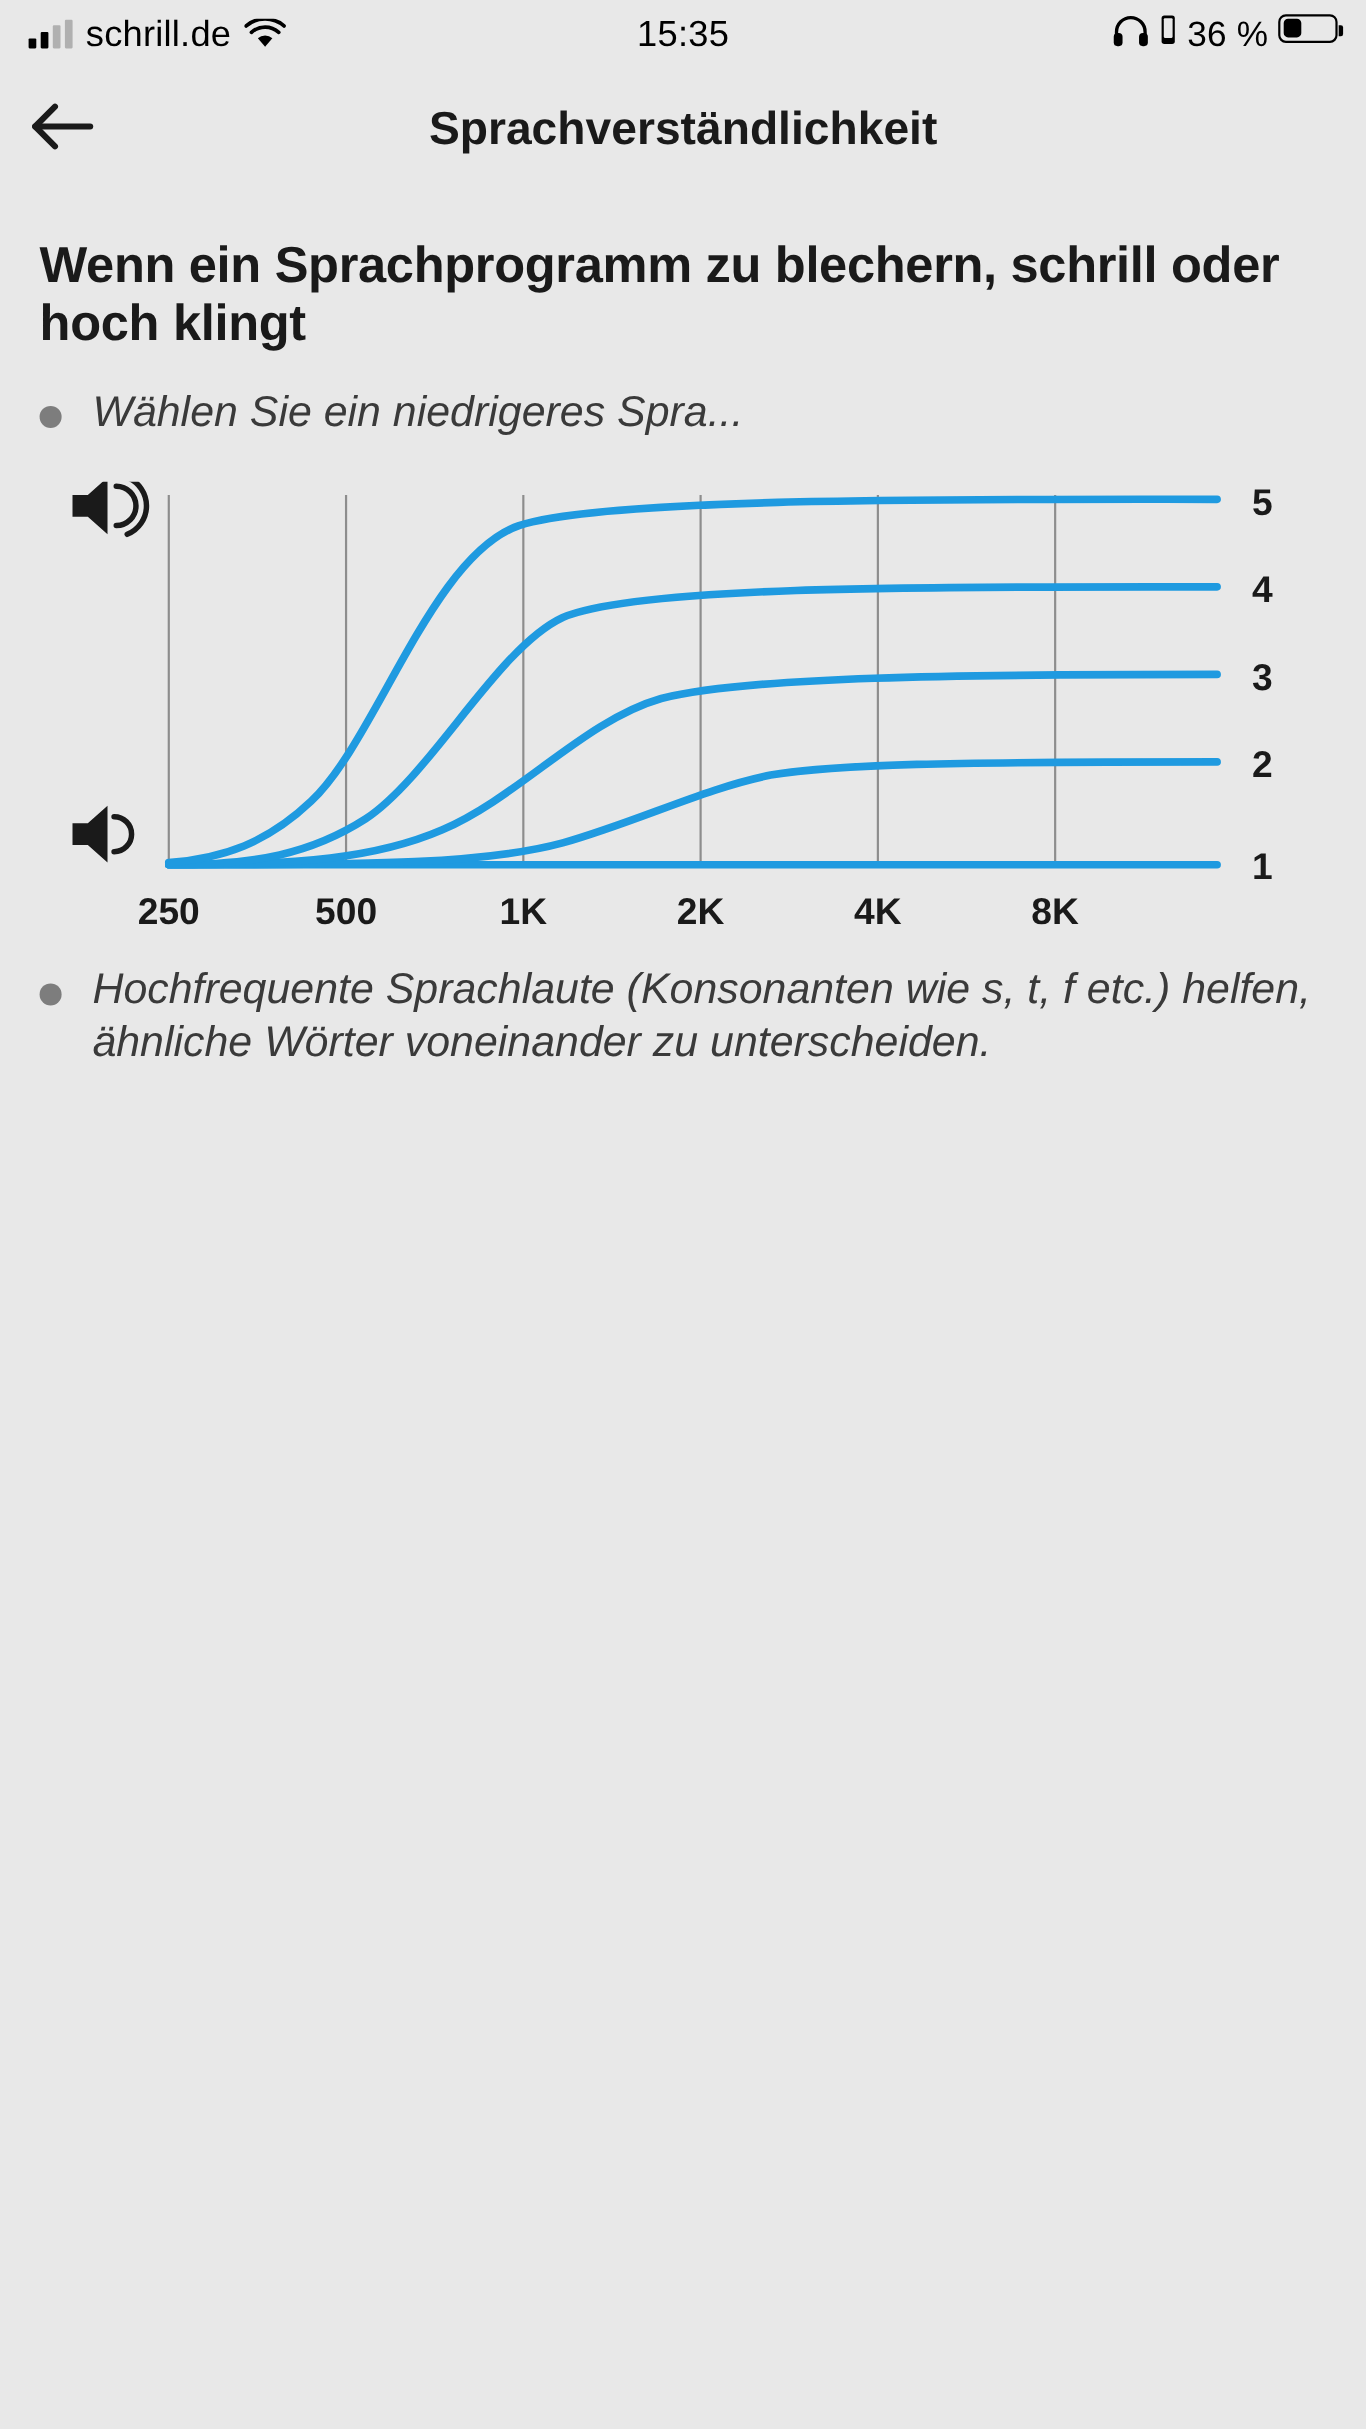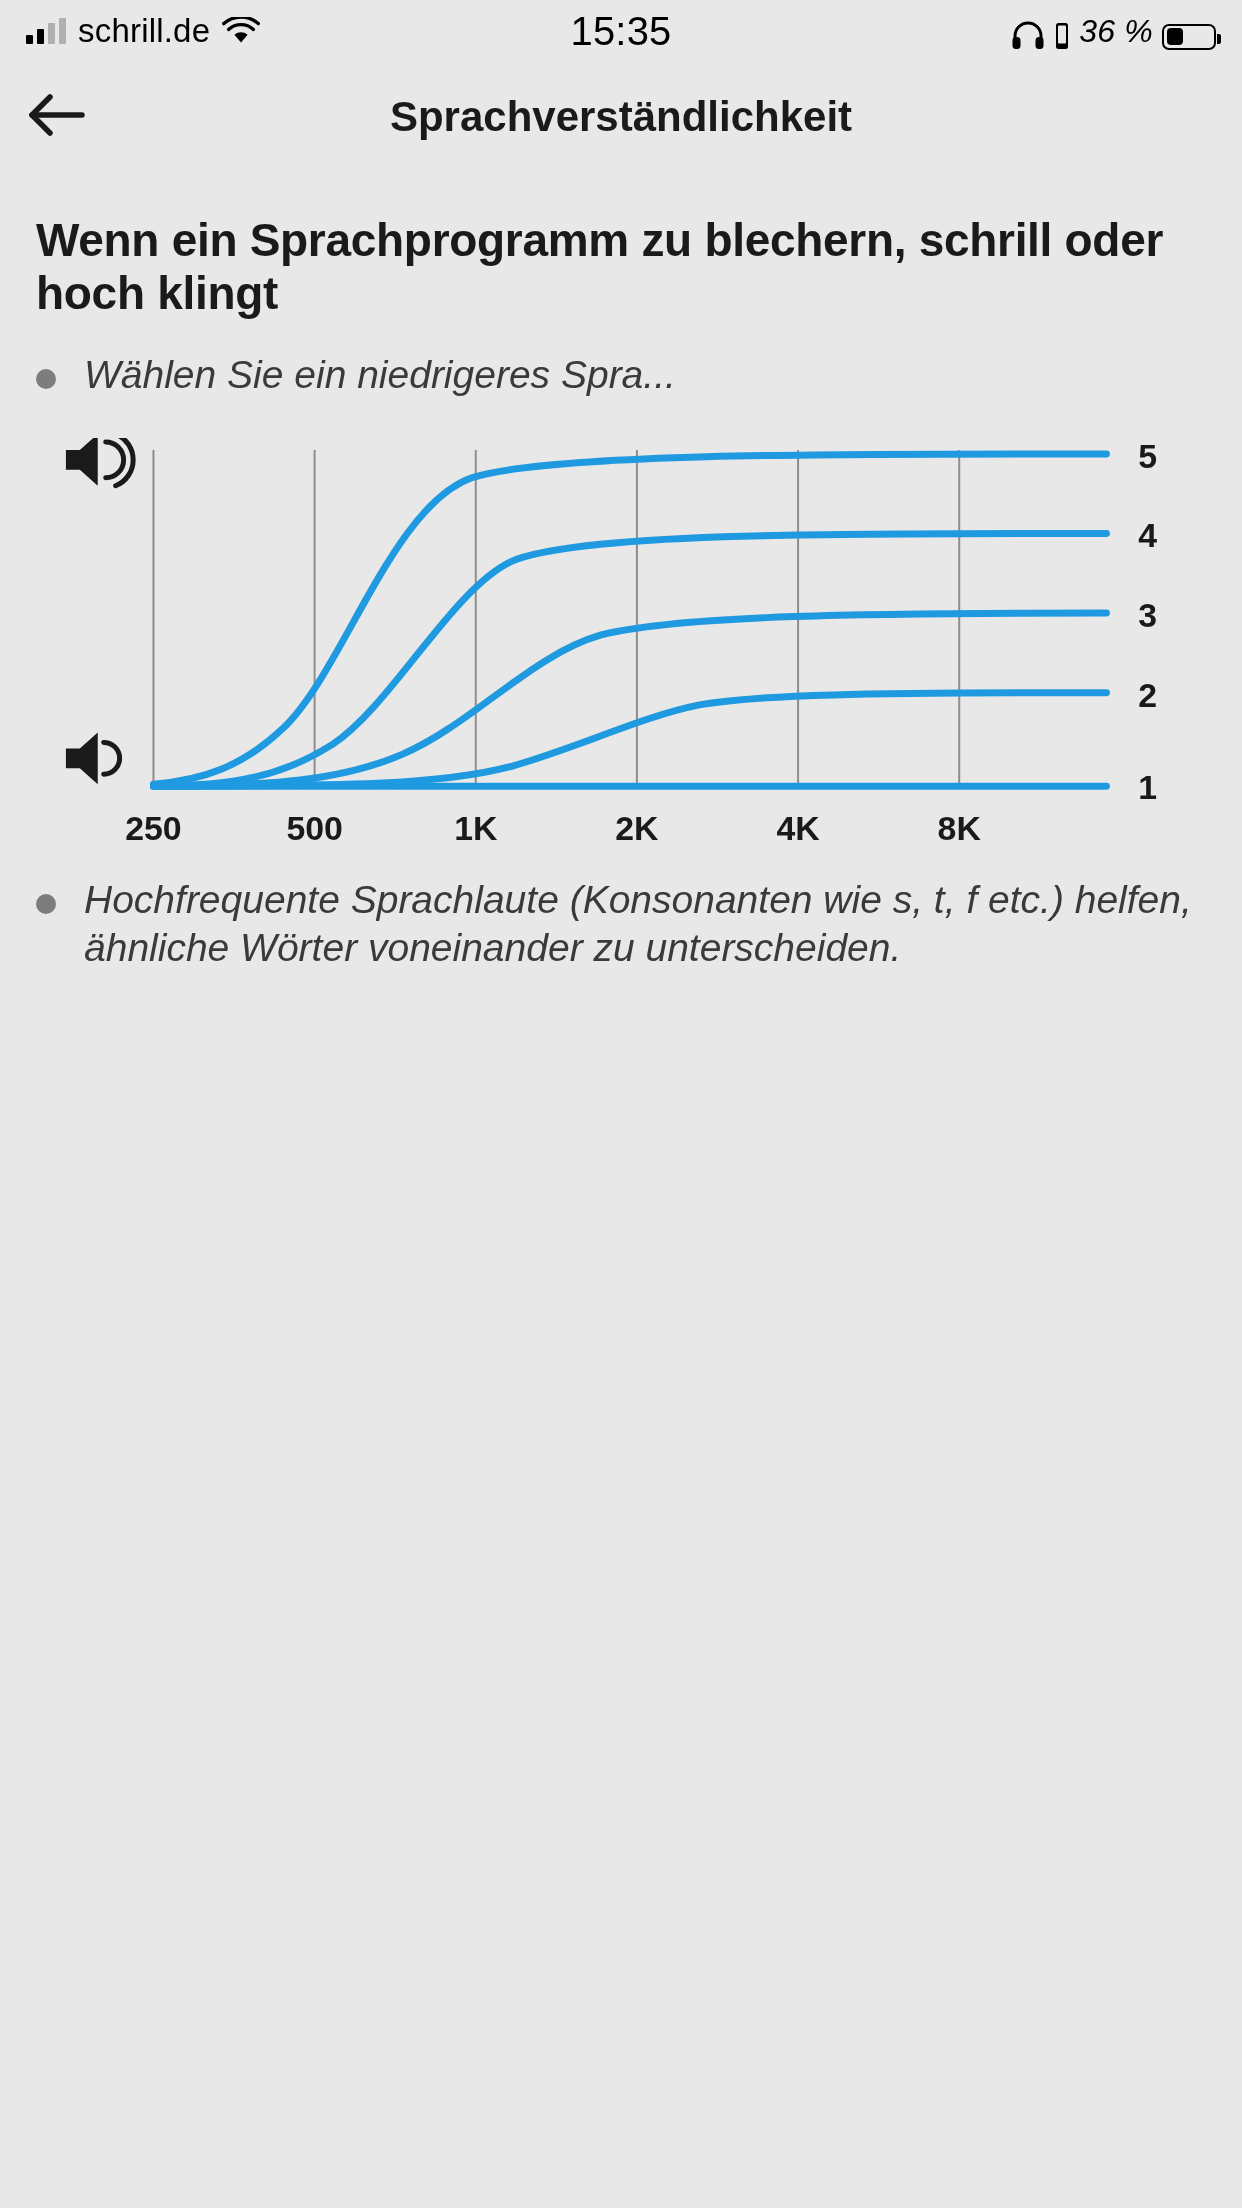--- a/index.html
+++ b/index.html
@@ -26,31 +26,30 @@
   .status-left {
     display: flex;
     align-items: center;
     gap: 12px;
     flex: 1 1 0;
     min-width: 0;
   }
   .status-center {
     flex: 0 0 auto;
     font-weight: 500;
-    font-size: 40px;
+    font-size: 33px;
     text-align: center;
   }
   .status-right {
     display: flex;
-    align-items: flex-end;
+    align-items: flex-start;
     justify-content: flex-end;
     gap: 9px;
     flex: 1 1 0;
     min-width: 0;
-    font-style: italic;
   }
   .signal-bars {
     display: flex;
     align-items: flex-end;
     gap: 4px;
     height: 26px;
   }
   .signal-bars i {
     display: block;
     width: 7px;

